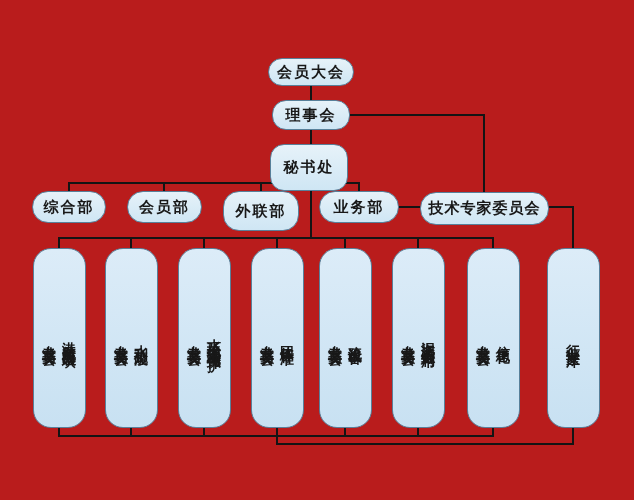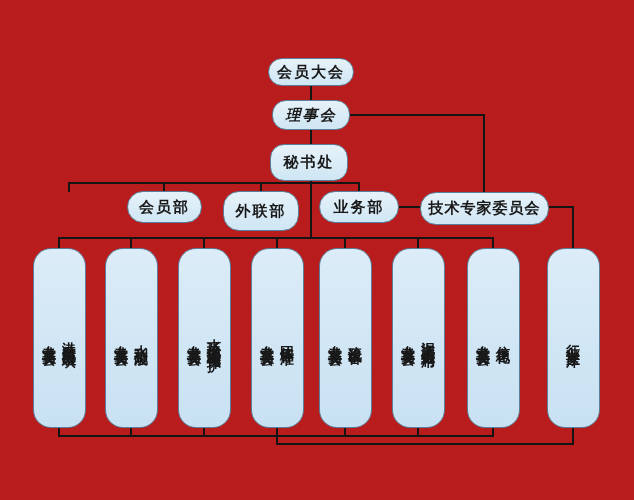--- a/index.html
+++ b/index.html
@@ -62,23 +62,24 @@
   <div class="ln v" style="left:203px;top:428px;height:9px;"></div>
   <div class="ln v" style="left:276px;top:428px;height:9px;"></div>
   <div class="ln v" style="left:344px;top:428px;height:9px;"></div>
   <div class="ln v" style="left:417px;top:428px;height:9px;"></div>
   <div class="ln v" style="left:492px;top:428px;height:9px;"></div>
   <div class="ln v" style="left:276px;top:435px;height:10px;"></div>
   <div class="ln h" style="left:276px;top:443px;width:298px;"></div>
   <div class="ln v" style="left:572px;top:428px;height:17px;"></div>
 
   <div class="node" style="left:268px;top:58px;width:86px;height:28px;">会员大会</div>
-  <div class="node" style="left:272px;top:100px;width:78px;height:30px;font-style:italic;">理事会</div>
-  <div class="node" style="left:270px;top:144px;width:78px;height:37px;">秘书处</div>
+  <div class="node" style="left:272px;top:100px;width:78px;height:30px;">理事会</div>
+  <div class="node" style="left:270px;top:144px;width:78px;height:47px;">秘书处</div>
 
+  <div class="node" style="left:32px;top:191px;width:74px;height:32px;border-radius:16px;">综合部</div>
   <div class="node" style="left:127px;top:191px;width:75px;height:32px;border-radius:16px;text-align:right;">会员部</div>
   <div class="node" style="left:223px;top:191px;width:76px;height:40px;border-radius:16px;">外联部</div>
   <div class="node" style="left:319px;top:191px;width:80px;height:32px;border-radius:16px;">业务部</div>
   <div class="node" style="left:420px;top:192px;width:129px;height:33px;border-radius:16px;letter-spacing:1px;">技术专家委员会</div>
 
   <div class="vbox" style="left:33px;">
     <span>港航疏浚与吹填</span>
     <span>专业委员会</span>
   </div>
   <div class="vbox" style="left:105px;">

